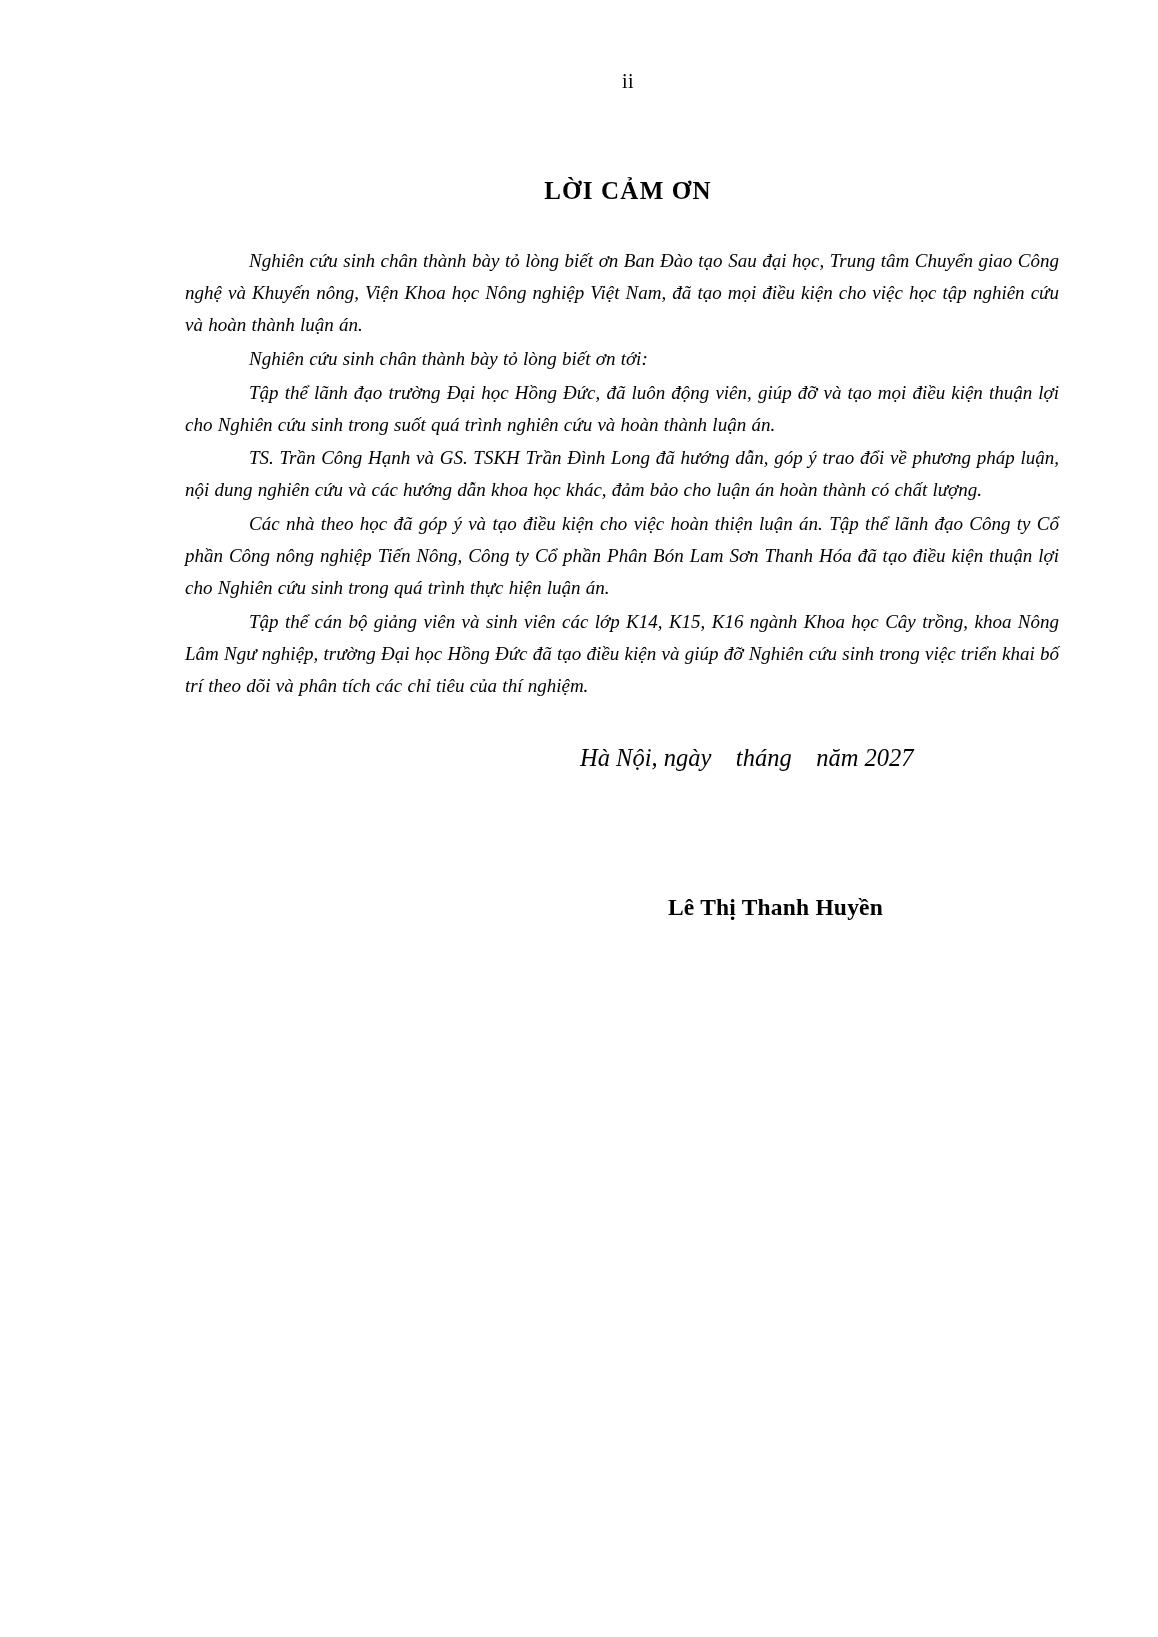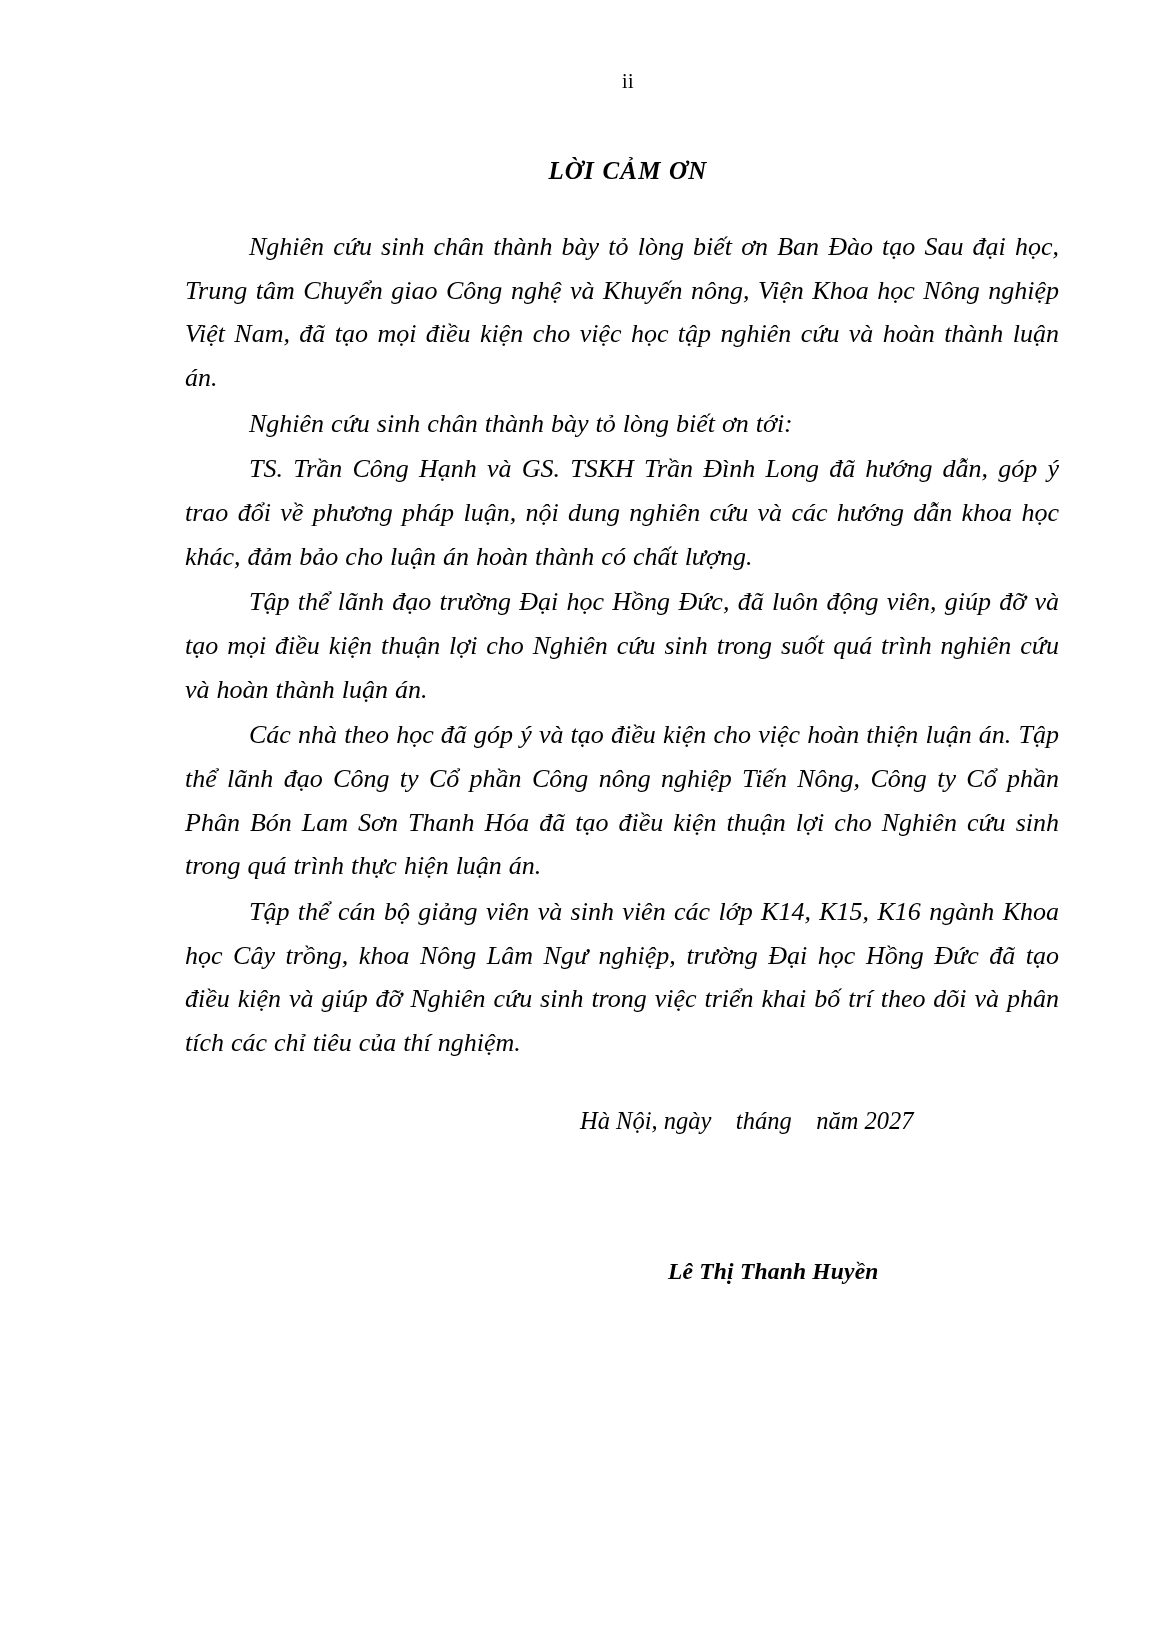--- a/index.html
+++ b/index.html
@@ -29,31 +29,30 @@
     font-size: 20px;
     letter-spacing: 0.5px;
     margin: 10px 0 0 0;
     font-family: "Liberation Serif", "DejaVu Serif", serif;
   }
   .doc-title {
     text-align: center;
     font-weight: bold;
     font-size: 25px;
     letter-spacing: 1.2px;
-    margin-top: 64px;
+    margin-top: 84px;
     margin-bottom: 0;
     font-family: "Liberation Serif", "DejaVu Serif", serif;
-    font-style: italic;
   }
   .body-block {
     margin-top: 40px;
   }
   p.para {
     font-style: italic;
-    font-size: 26px;
+    font-size: 19px;
     line-height: 1.68;
     text-align: justify;
     text-indent: 64px;
     margin: 0 12px 2px 0;
     word-spacing: 0.5px;
   }
   .signature-block {
     margin-top: 38px;
     padding-left: 395px;
   }
@@ -68,37 +67,36 @@
     font-weight: bold;
     font-size: 23px;
     margin: 6px 0 0 92px;
     letter-spacing: 0.2px;
   }
   .sig-name {
     font-weight: bold;
     font-size: 23.5px;
     margin: 118px 0 8px 88px;
     letter-spacing: 0.2px;
-    font-style: italic;
   }
 </style>
 </head>
 <body>
 
 <div class="page">
 
   <div class="page-number">ii</div>
 
   <h1 class="doc-title">LỜI CẢM ƠN</h1>
 
   <div class="body-block">
     <p class="para">Nghiên cứu sinh chân thành bày tỏ lòng biết ơn Ban Đào tạo Sau đại học, Trung tâm Chuyển giao Công nghệ và Khuyến nông, Viện Khoa học Nông nghiệp Việt Nam, đã tạo mọi điều kiện cho việc học tập nghiên cứu và hoàn thành luận án.</p>
     <p class="para">Nghiên cứu sinh chân thành bày tỏ lòng biết ơn tới:</p>
+    <p class="para">Tập thể lãnh đạo trường Đại học Hồng Đức, đã luôn động viên, giúp đỡ và tạo mọi điều kiện thuận lợi cho Nghiên cứu sinh trong suốt quá trình nghiên cứu và hoàn thành luận án.</p>
     <p class="para">TS. Trần Công Hạnh và GS. TSKH Trần Đình Long đã hướng dẫn, góp ý trao đổi về phương pháp luận, nội dung nghiên cứu và các hướng dẫn khoa học khác, đảm bảo cho luận án hoàn thành có chất lượng.</p>
-    <p class="para">Tập thể lãnh đạo trường Đại học Hồng Đức, đã luôn động viên, giúp đỡ và tạo mọi điều kiện thuận lợi cho Nghiên cứu sinh trong suốt quá trình nghiên cứu và hoàn thành luận án.</p>
     <p class="para">Các nhà theo học đã góp ý và tạo điều kiện cho việc hoàn thiện luận án. Tập thể lãnh đạo Công ty Cổ phần Công nông nghiệp Tiến Nông, Công ty Cổ phần Phân Bón Lam Sơn Thanh Hóa đã tạo điều kiện thuận lợi cho Nghiên cứu sinh trong quá trình thực hiện luận án.</p>
     <p class="para">Tập thể cán bộ giảng viên và sinh viên các lớp K14, K15, K16 ngành Khoa học Cây trồng, khoa Nông Lâm Ngư nghiệp, trường Đại học Hồng Đức đã tạo điều kiện và giúp đỡ Nghiên cứu sinh trong việc triển khai bố trí theo dõi và phân tích các chỉ tiêu của thí nghiệm.</p>
   </div>
 
   <div class="signature-block">
     <div class="sig-date">Hà Nội, ngày    tháng    năm 2027</div>
     <div class="sig-name">Lê Thị Thanh Huyền</div>
   </div>
 
 </div>

